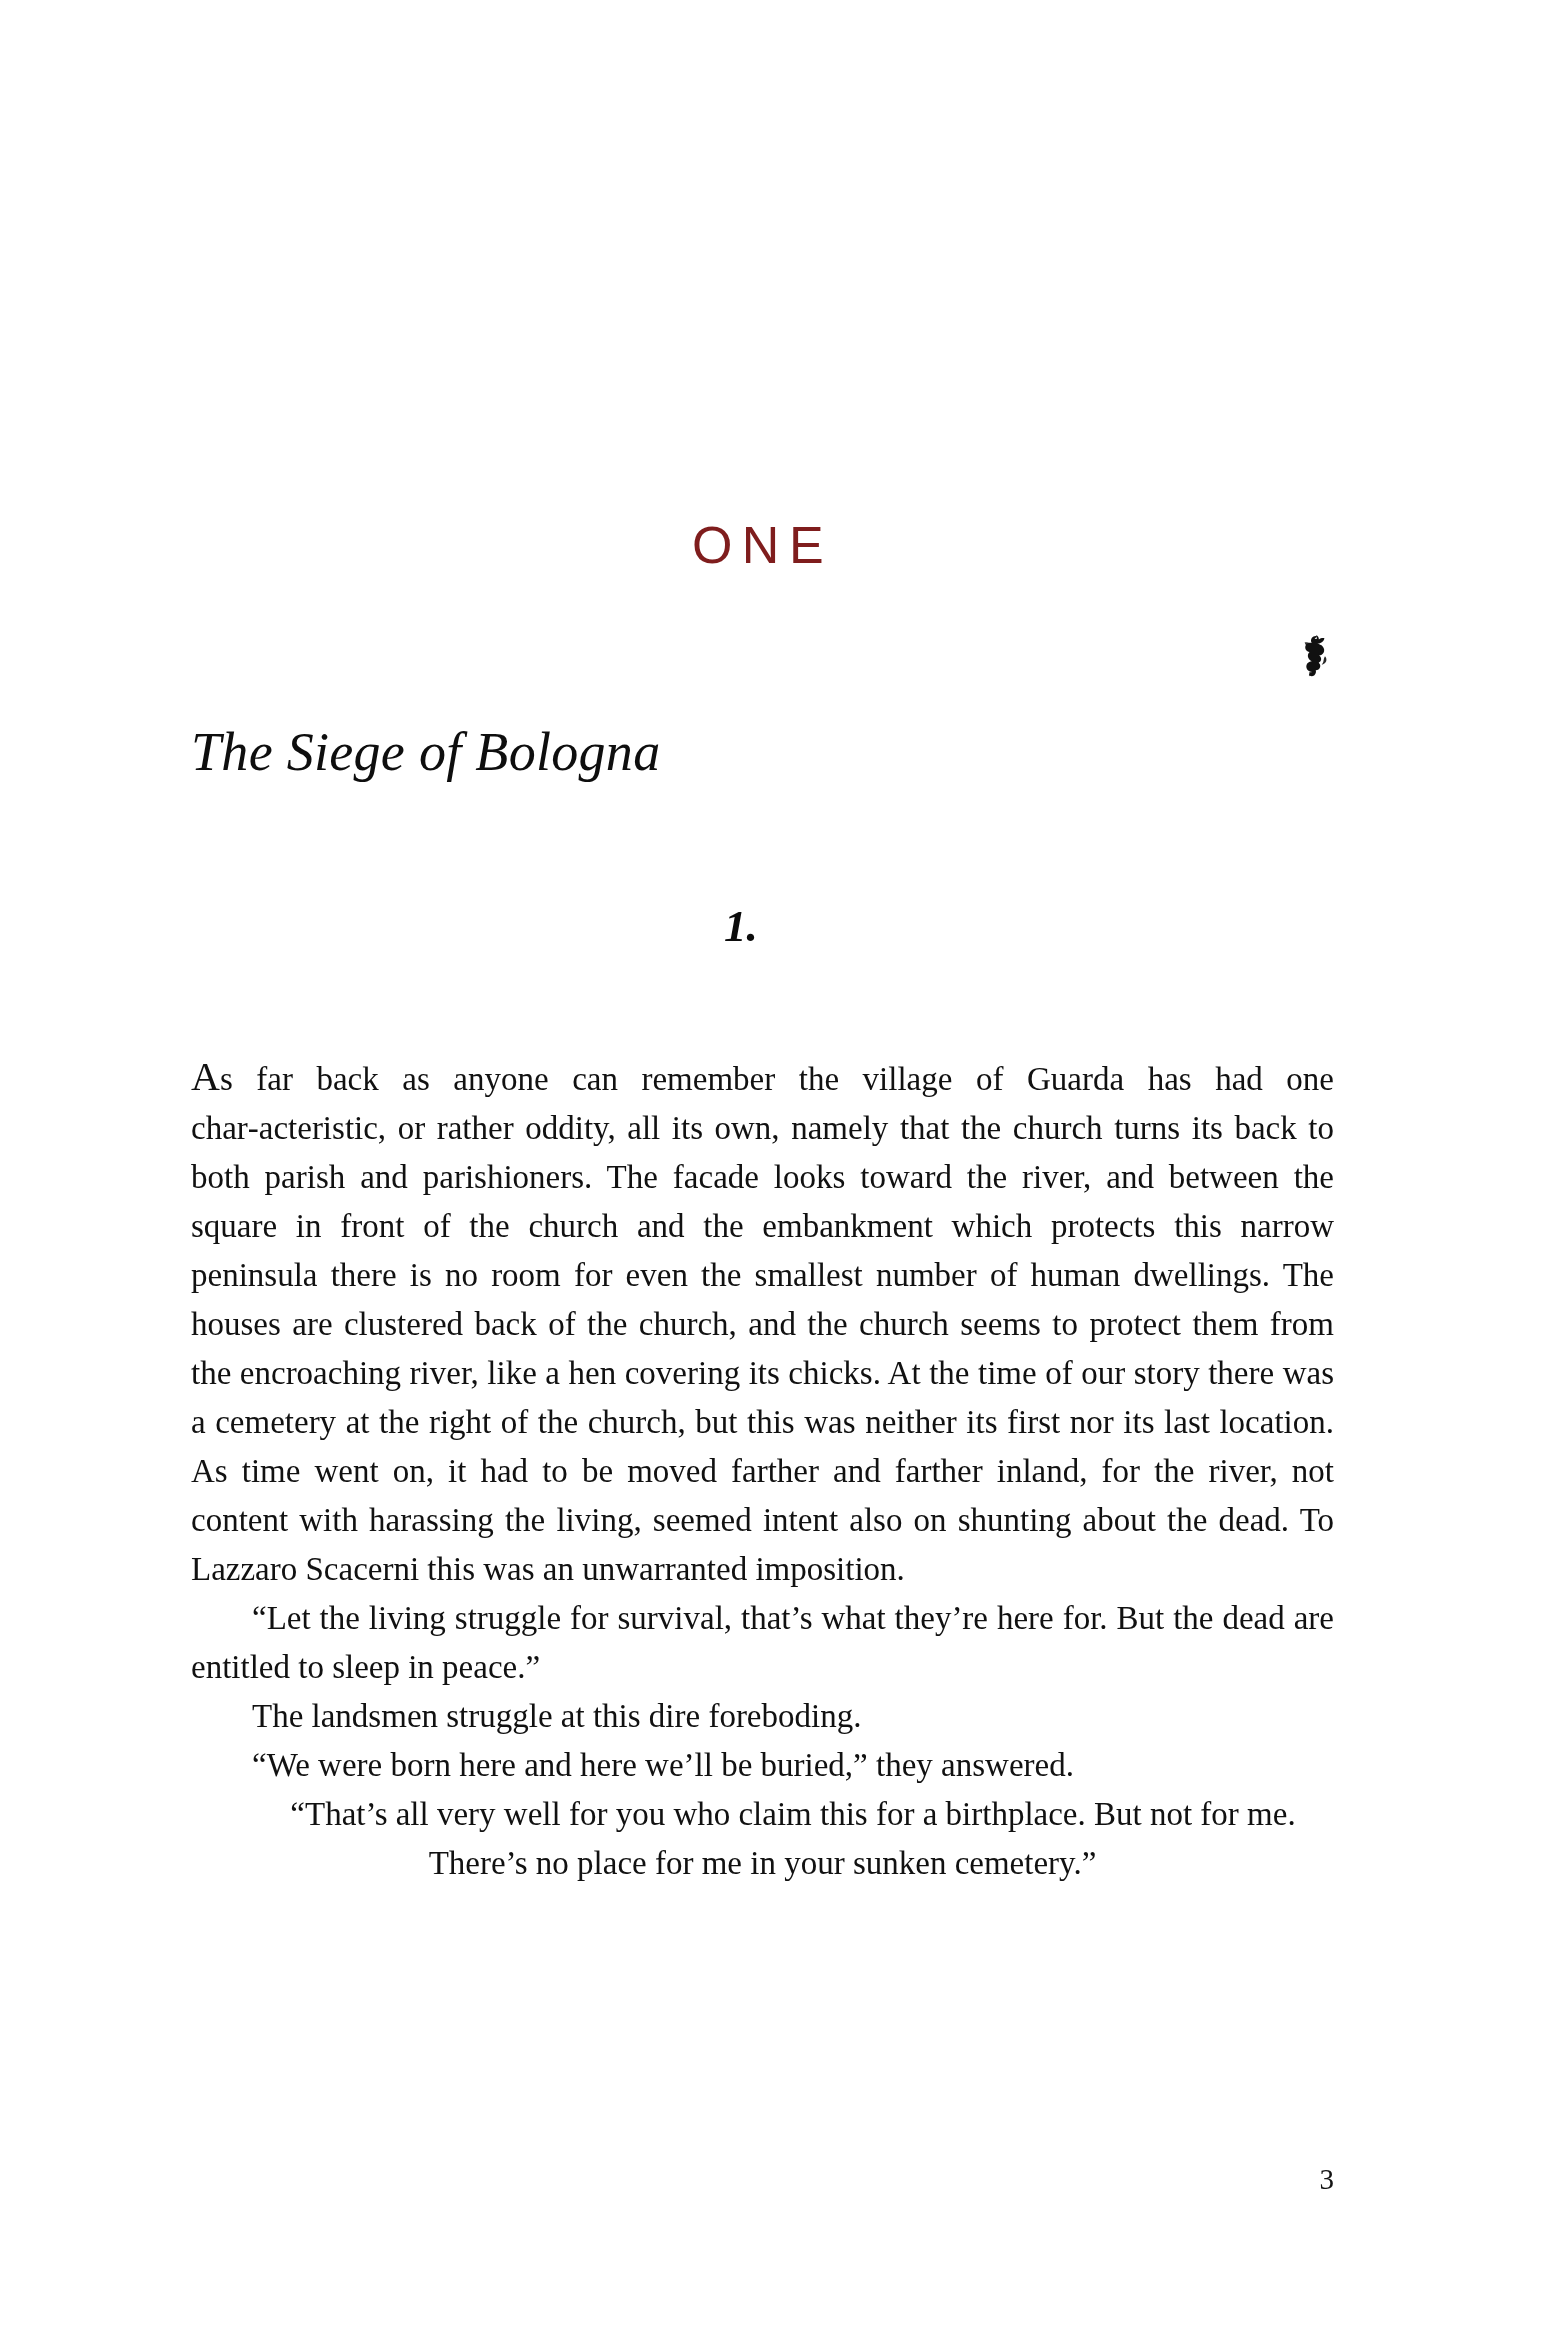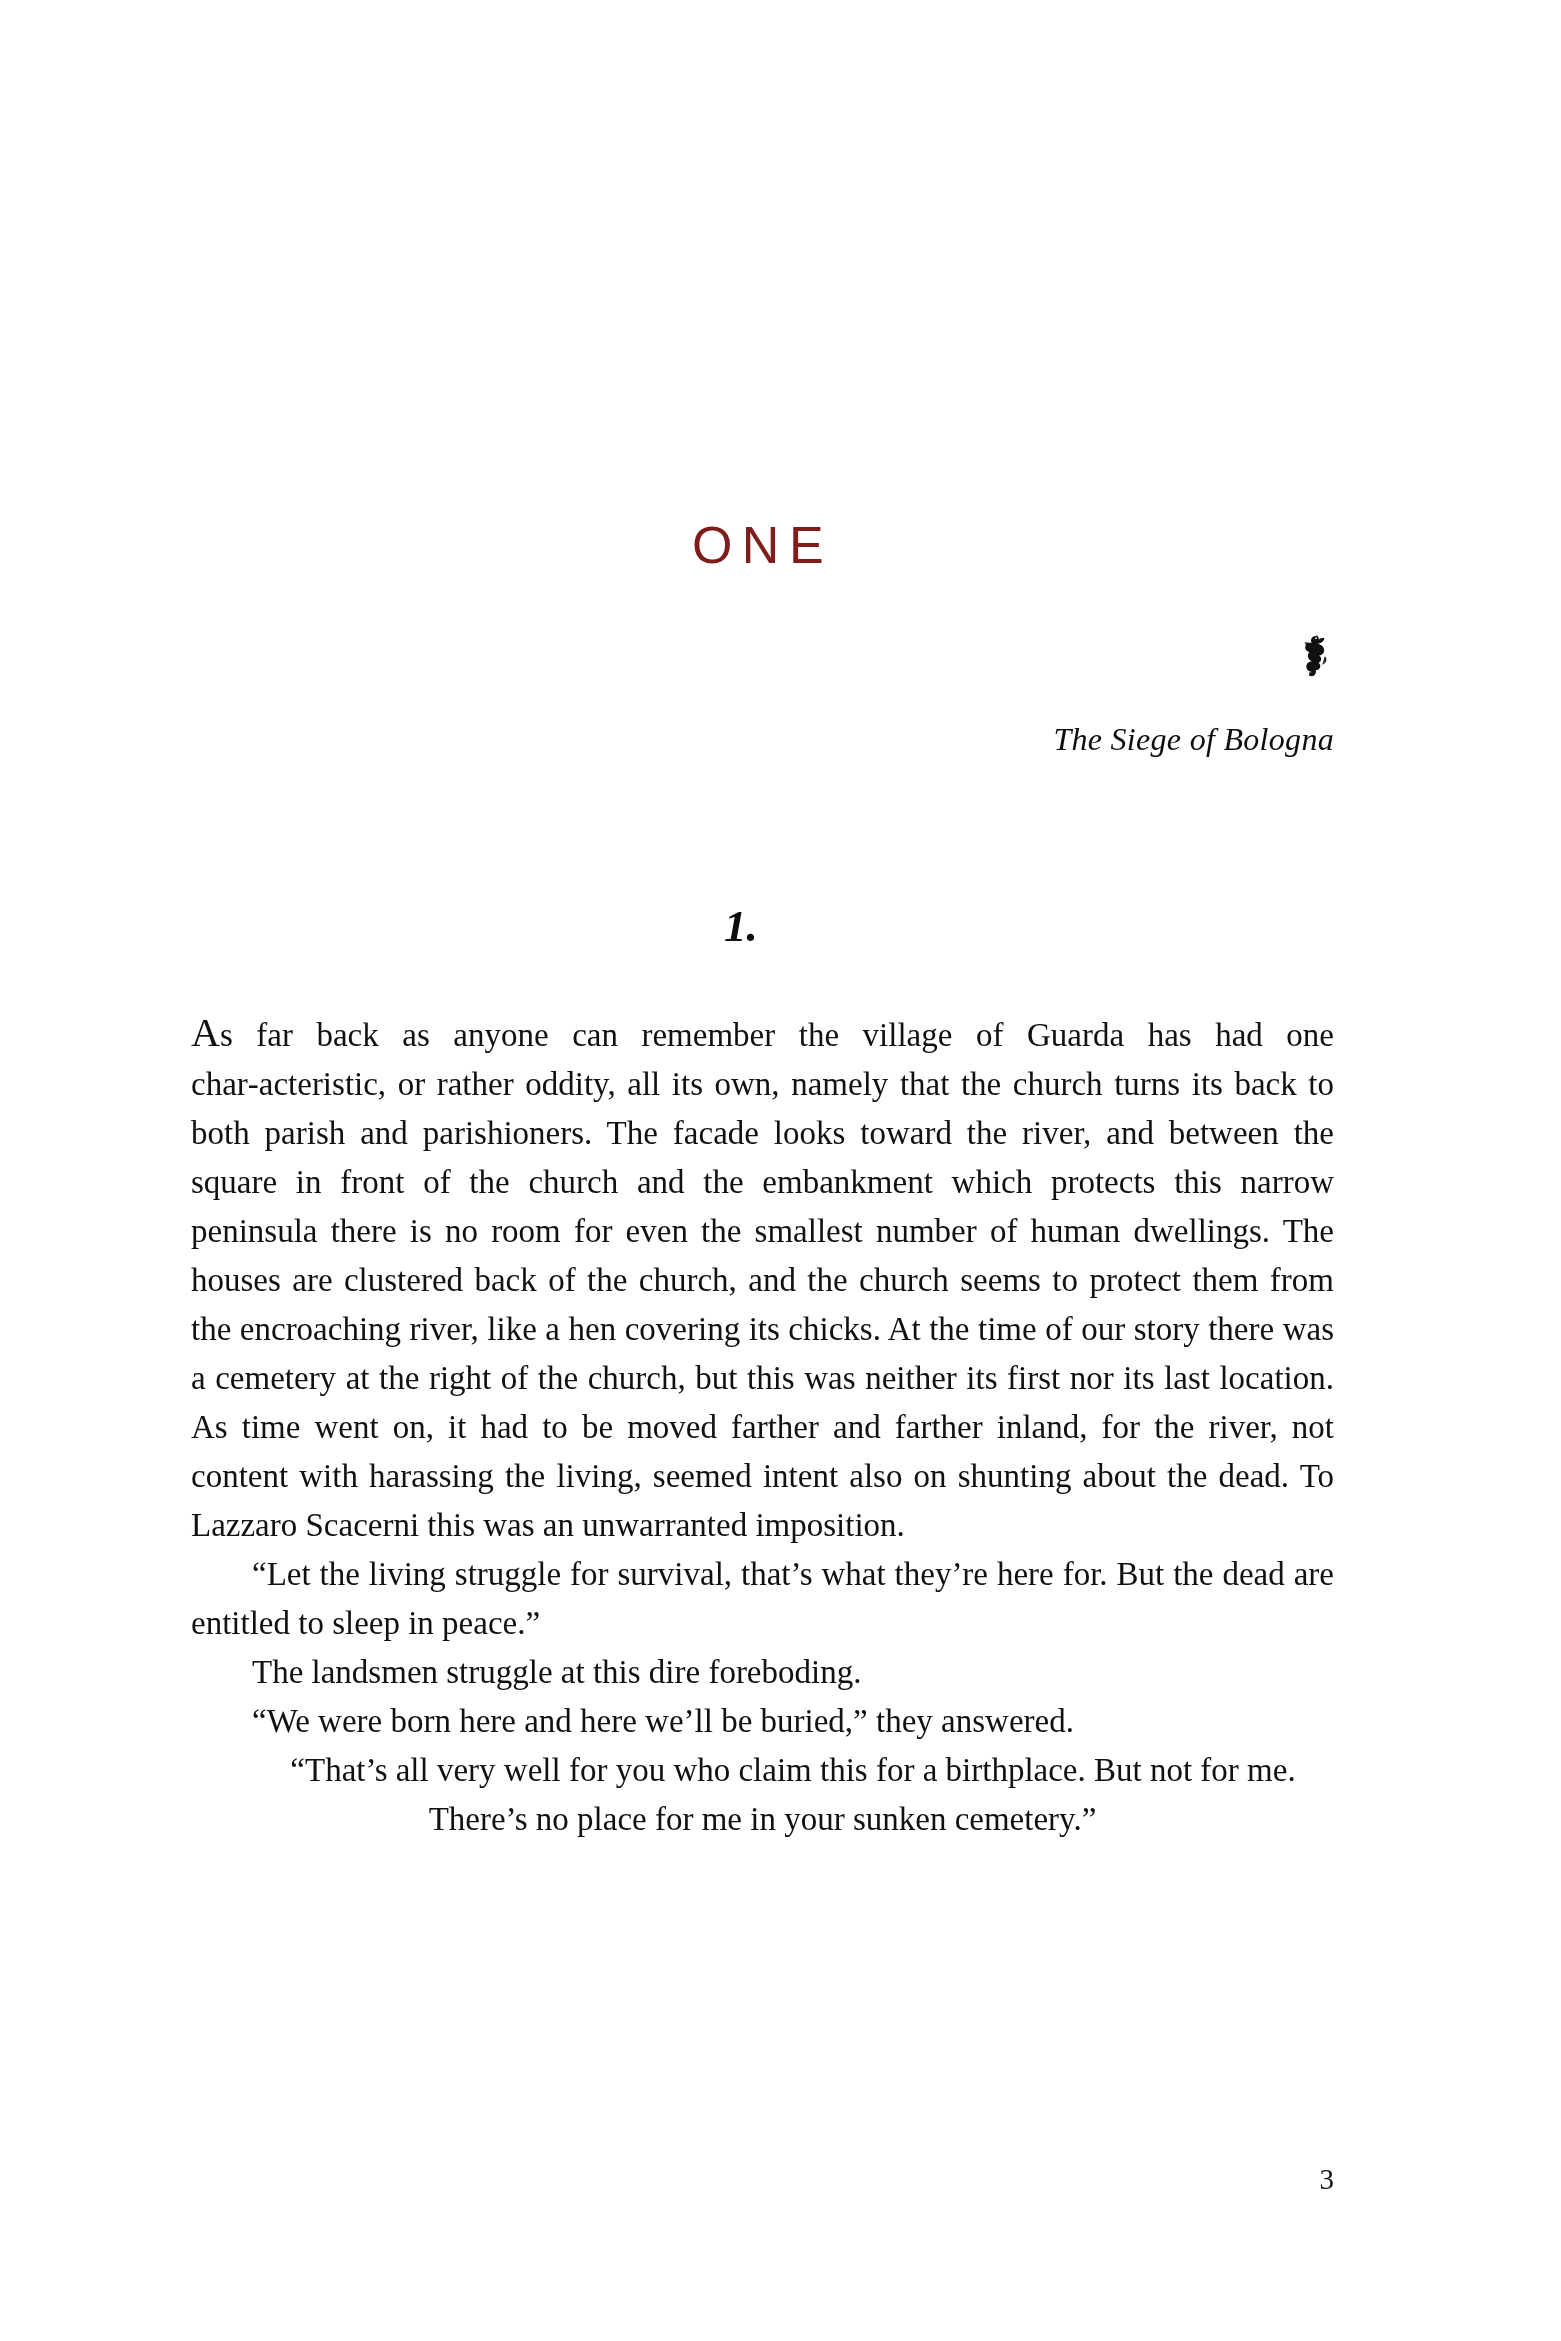--- a/index.html
+++ b/index.html
@@ -51,24 +51,23 @@
     display: inline-block;
     width: 40px;
     height: 49px;
     vertical-align: middle;
   }
   #ornament-row svg { display: block; }
 
   
   #chapter-title {
     top: 722px;
-    text-align: right;
     font-family: "Liberation Serif", "DejaVu Serif", serif;
     font-style: italic;
-    font-size: 32px;
+    font-size: 54px;
     line-height: 1.12;
     letter-spacing: 0.3px;
     color: #0e0e0e;
     padding-right: 1.7px;
   }
 
   
   #section-number {
     top: 904px;
     text-align: left;
@@ -89,20 +88,21 @@
     text-justify: inter-word;
     color: #111111;
     hyphens: manual;
   }
   #body-copy p {
     margin: 0;
     text-indent: 61px;
   }
   #body-copy p.first {
     text-indent: 0;
+    margin-top: 44px;
   }
   #body-copy p.first .dropcap {
     font-size: 40px;
     line-height: 0;
   }
   #body-copy p:last-child {
     text-align: center;
   }
 
   

